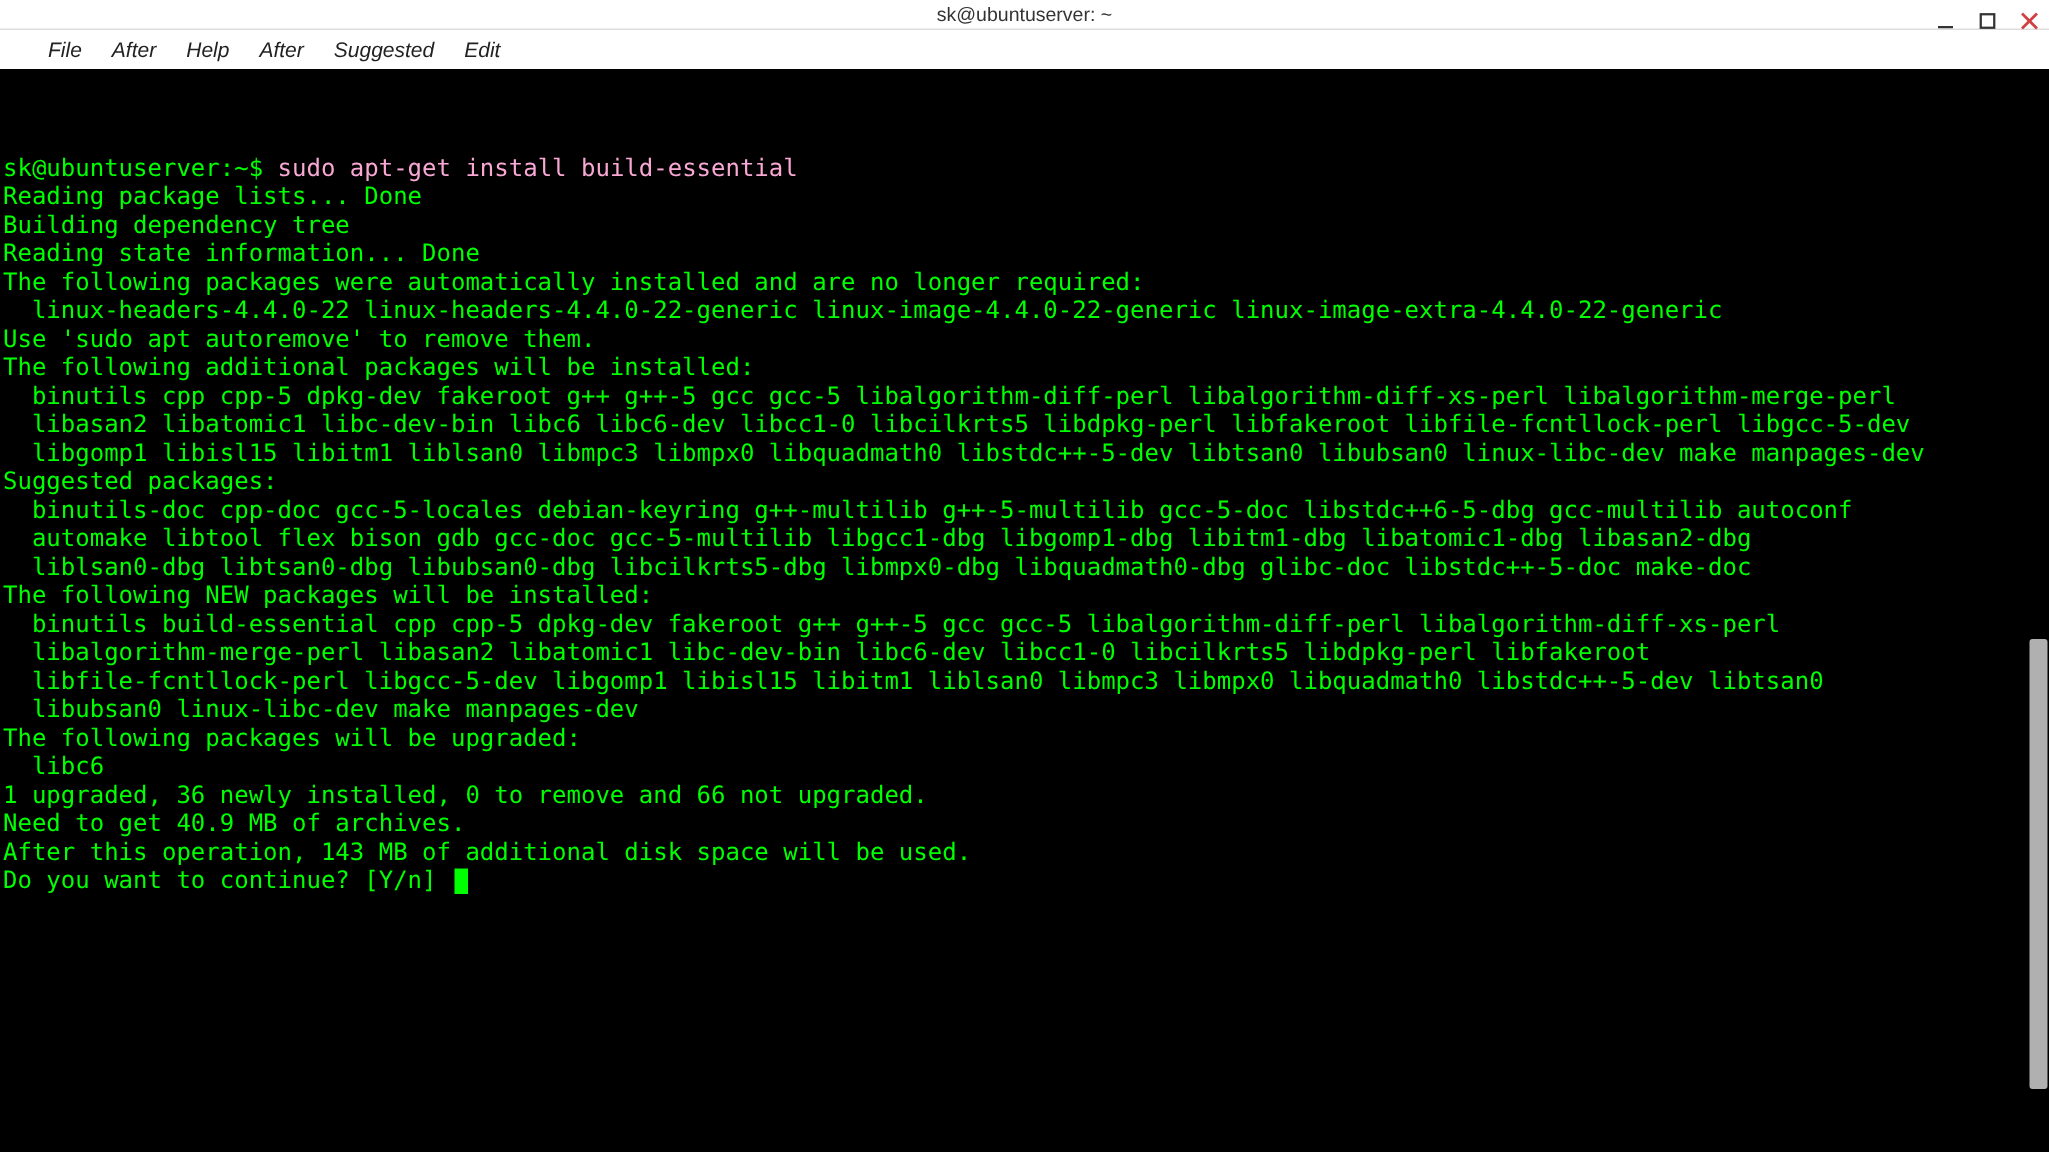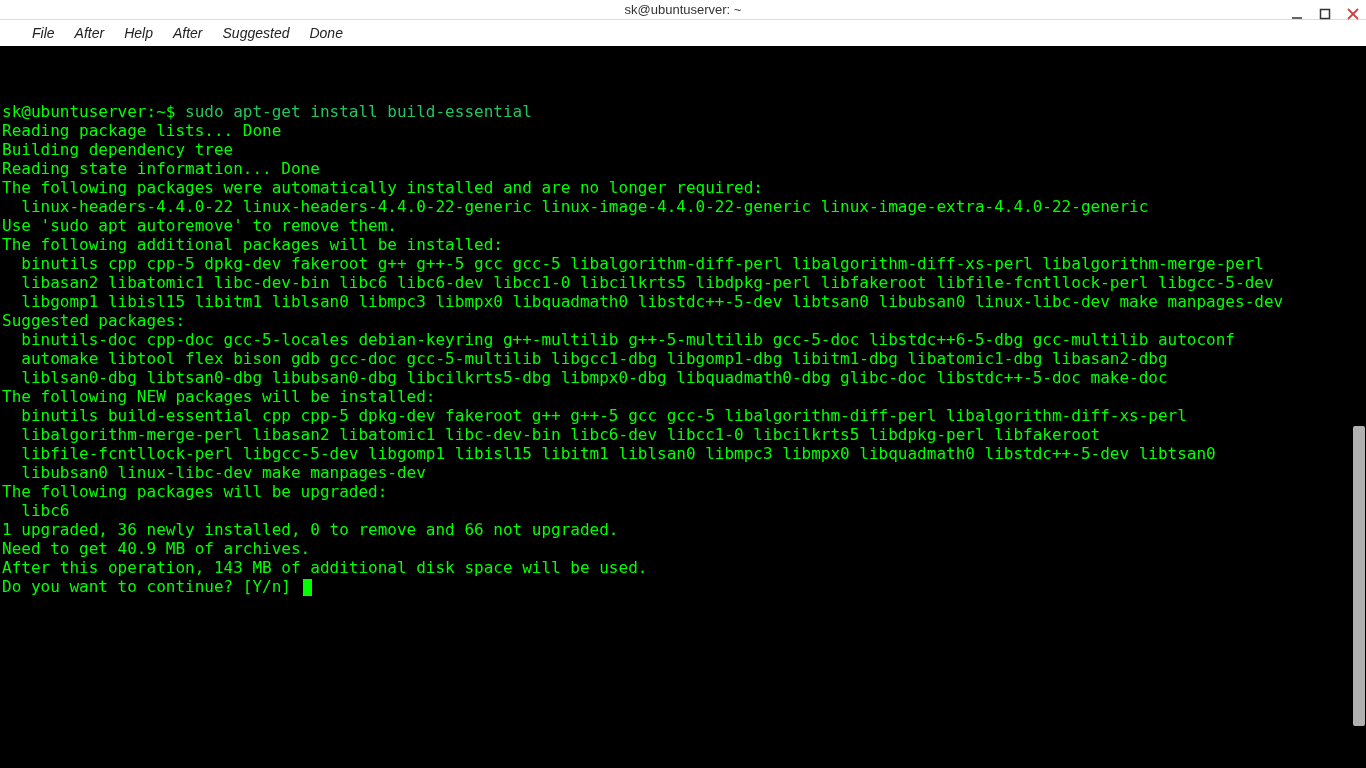--- a/index.html
+++ b/index.html
@@ -18,21 +18,21 @@
     height: 26px; background: #ffffff; display: flex; align-items: center;
     padding: 0 22px; font-size: 14px; color: #222; gap: 0; font-style: italic;
   }
   .menu-item { padding: 2px 10px; cursor: pointer; }
   .terminal {
     flex: 1; background: #000; color: #00ff00; font-family: "DejaVu Sans Mono","Liberation Mono",monospace;
     font-size: 16px; line-height: 19px; padding: 18px 2px; white-space: pre-wrap;
     position: relative; overflow: hidden;
   }
   .term-line { white-space: pre; }
-  .cmd-white { color: #22c55e; }
+  .cmd-white { color: #f9a8d4; }
   .cmd-green { color: #00ff00; }
   .prompt-row { display: flex; flex-wrap: wrap; }
   .cursor-block {
     display: inline-block; width: 9px; height: 17px; background: #00ff00;
     vertical-align: text-bottom; margin-left: 2px;
   }
   .scrollbar {
     position: absolute; right: 0; top: 0; width: 14px; height: 100%;
     background: transparent;
   }
@@ -67,21 +67,21 @@
       </span>
     </div>
   </div>
 
   <div class="menubar">
     <span class="menu-item">File</span>
     <span class="menu-item">After</span>
     <span class="menu-item">Help</span>
     <span class="menu-item">After</span>
     <span class="menu-item">Suggested</span>
-    <span class="menu-item">Done</span>
+    <span class="menu-item">Edit</span>
   </div>
 
   <div class="terminal">
     <div id="term-content"><div class="term-line prompt-row"><span class="cmd-green">sk@ubuntuserver:~$ </span><span class="cmd-white">sudo apt-get install build-essential</span></div><div class="term-line">Reading package lists... Done</div><div class="term-line">Building dependency tree       </div><div class="term-line">Reading state information... Done</div><div class="term-line">The following packages were automatically installed and are no longer required:</div><div class="term-line">  linux-headers-4.4.0-22 linux-headers-4.4.0-22-generic linux-image-4.4.0-22-generic linux-image-extra-4.4.0-22-generic</div><div class="term-line">Use 'sudo apt autoremove' to remove them.</div><div class="term-line">The following additional packages will be installed:</div><div class="term-line">  binutils cpp cpp-5 dpkg-dev fakeroot g++ g++-5 gcc gcc-5 libalgorithm-diff-perl libalgorithm-diff-xs-perl libalgorithm-merge-perl</div><div class="term-line">  libasan2 libatomic1 libc-dev-bin libc6 libc6-dev libcc1-0 libcilkrts5 libdpkg-perl libfakeroot libfile-fcntllock-perl libgcc-5-dev</div><div class="term-line">  libgomp1 libisl15 libitm1 liblsan0 libmpc3 libmpx0 libquadmath0 libstdc++-5-dev libtsan0 libubsan0 linux-libc-dev make manpages-dev</div><div class="term-line">Suggested packages:</div><div class="term-line">  binutils-doc cpp-doc gcc-5-locales debian-keyring g++-multilib g++-5-multilib gcc-5-doc libstdc++6-5-dbg gcc-multilib autoconf</div><div class="term-line">  automake libtool flex bison gdb gcc-doc gcc-5-multilib libgcc1-dbg libgomp1-dbg libitm1-dbg libatomic1-dbg libasan2-dbg</div><div class="term-line">  liblsan0-dbg libtsan0-dbg libubsan0-dbg libcilkrts5-dbg libmpx0-dbg libquadmath0-dbg glibc-doc libstdc++-5-doc make-doc</div><div class="term-line">The following NEW packages will be installed:</div><div class="term-line">  binutils build-essential cpp cpp-5 dpkg-dev fakeroot g++ g++-5 gcc gcc-5 libalgorithm-diff-perl libalgorithm-diff-xs-perl</div><div class="term-line">  libalgorithm-merge-perl libasan2 libatomic1 libc-dev-bin libc6-dev libcc1-0 libcilkrts5 libdpkg-perl libfakeroot</div><div class="term-line">  libfile-fcntllock-perl libgcc-5-dev libgomp1 libisl15 libitm1 liblsan0 libmpc3 libmpx0 libquadmath0 libstdc++-5-dev libtsan0</div><div class="term-line">  libubsan0 linux-libc-dev make manpages-dev</div><div class="term-line">The following packages will be upgraded:</div><div class="term-line">  libc6</div><div class="term-line">1 upgraded, 36 newly installed, 0 to remove and 66 not upgraded.</div><div class="term-line">Need to get 40.9 MB of archives.</div><div class="term-line">After this operation, 143 MB of additional disk space will be used.</div><div class="term-line"><span>Do you want to continue? [Y/n] </span><span class="cursor-block"></span></div></div>
     <div class="scrollbar">
       <div class="scrollbar-thumb"></div>
     </div>
   </div>
 
 </div>

